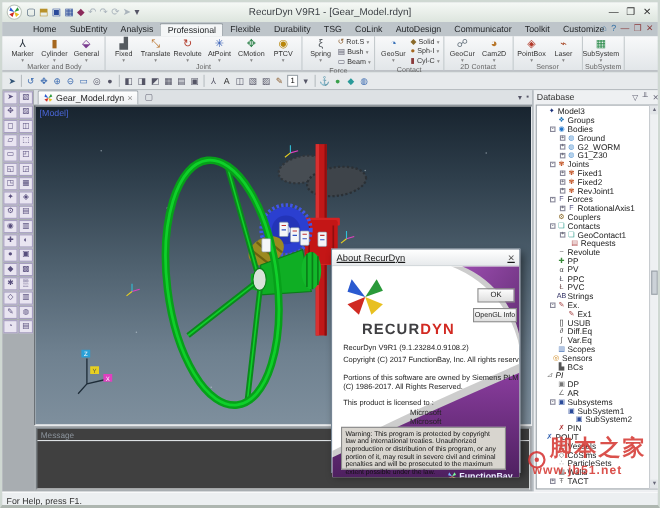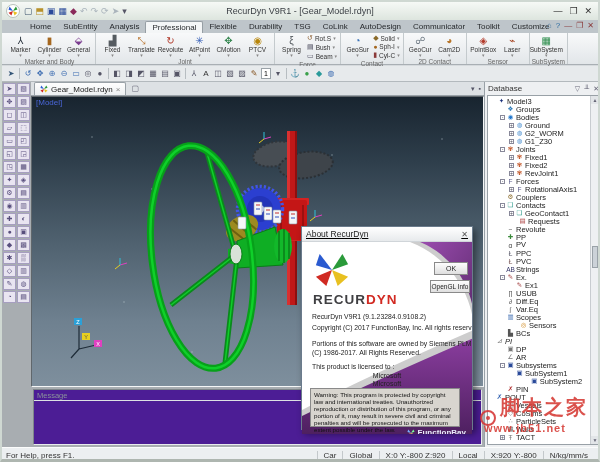--- a/index.html
+++ b/index.html
@@ -66,21 +66,21 @@
   .tab-close{color:#888;font-size:8px;}
   .newdoc{margin-left:5px;font-size:8px;color:#667;line-height:13px;}
   .tabbar-right{position:absolute;right:3px;top:3px;font-size:7px;color:#556;display:flex;gap:4px;}
 
   .viewport{position:relative;height:291px;border-top:1px solid #60676c;border-left:1px solid #60676c;
     border-right:1px solid #f4f6f7;border-bottom:1px solid #f4f6f7;overflow:hidden;}
   .viewport svg{display:block;}
   .vp-label{position:absolute;left:4px;top:1px;font-size:8px;color:#4a66d8;}
 
   .msgwrap{height:60px;background:#a8adb1;padding:2px;}
-  .msgpanel{height:100%;background:#4c1d95;border-top:1px solid #7e858a;border-left:1px solid #7e858a;
+  .msgpanel{height:100%;background:#404040;border-top:1px solid #7e858a;border-left:1px solid #7e858a;
     border-right:1px solid #e8ebed;border-bottom:1px solid #e8ebed;}
   .msg-head{height:11px;border-bottom:1px solid #dde1e4;font-size:7.5px;color:#8a929a;padding:1px 0 0 3px;}
 
   
   .dbpanel{position:absolute;left:482px;top:80px;width:118px;height:365px;background:#eef0f2;
     border-left:1px solid #99a1a7;display:flex;flex-direction:column;}
   .db-header{height:13px;display:flex;align-items:center;font-size:8px;color:#333;padding:0 3px;gap:4px;}
   .db-header .t{flex:1;}
   .db-hicon{font-size:7px;color:#667;}
   .db-body{flex:1;background:#fff;border:1px solid #99a1a7;margin:0 2px 2px 2px;display:flex;overflow:hidden;position:relative;}
@@ -105,21 +105,21 @@
 
   
   .dialog{position:absolute;left:299px;top:224px;width:172px;height:204px;background:#fff;
     border:1px solid #6b7b8c;box-shadow:3px 4px 7px rgba(0,0,0,.45);z-index:40;text-decoration:underline;}
   .dlg-title{height:15px;background:linear-gradient(#ffffff,#e7eaec);border-bottom:1px solid #d0d5d9;
     display:flex;align-items:center;font-size:8.5px;color:#222;padding:0 4px;}
   .dlg-close{margin-left:auto;font-size:8px;color:#555;}
   .dlg-body{position:relative;height:192px;overflow:hidden;}
   .dlg-body svg.bg{position:absolute;left:0;top:0;}
   .dlg-logo{position:absolute;left:12px;top:10px;}
-  .dlg-wordmark{position:absolute;left:11px;top:50px;font-size:13.5px;font-weight:bold;letter-spacing:1px;color:#3f3f42;}
+  .dlg-wordmark{position:absolute;left:27px;top:50px;font-size:13.5px;font-weight:bold;letter-spacing:1px;color:#3f3f42;}
   .dlg-wordmark .red{color:#d22a22;}
   .dlg-line{position:absolute;left:10px;font-size:6.8px;color:#222;white-space:nowrap;}
   .dlg-center{position:absolute;left:0;width:100%;text-align:center;font-size:7px;color:#222;}
   .dlg-btn{position:absolute;background:linear-gradient(#fdfdfd,#dfdfdf);border:1px solid #8a8a8a;
     font-size:7px;color:#222;text-align:center;line-height:11px;}
   .warnbox{position:absolute;left:8px;top:146px;width:150px;height:39px;background:#d8d5cf;
     border:1px solid #8a8a8a;font-size:6.2px;line-height:7.1px;color:#111;padding:2px 3px;}
   .brand{position:absolute;right:6px;top:186px;display:flex;align-items:center;gap:3px;
     font-size:8px;font-weight:bold;color:#e9edff;}
 
@@ -726,21 +726,21 @@
           <div class="trow" style="padding-left: 11px;">
             <span class="texp"></span>
             <span class="tico" style="color: rgb(85, 85, 85);">∫</span>
             <span class="tlb">Var.Eq</span>
           </div>
           <div class="trow" style="padding-left: 11px;">
             <span class="texp"></span>
             <span class="tico" style="color: rgb(58, 106, 176);">▥</span>
             <span class="tlb">Scopes</span>
           </div>
-          <div class="trow" style="padding-left: 24px;">
+          <div class="trow" style="padding-left: 6px;">
             <span class="texp"></span>
             <span class="tico" style="color: rgb(208, 138, 32);">◎</span>
             <span class="tlb">Sensors</span>
           </div>
           <div class="trow" style="padding-left: 11px;">
             <span class="texp"></span>
             <span class="tico" style="color: rgb(85, 85, 85);">▙</span>
             <span class="tlb">BCs</span>
           </div>
           <div class="trow" style=" font-style: italic;">
@@ -763,21 +763,21 @@
               <span class="expbox">-</span>
             </span>
             <span class="tico" style="color: rgb(42, 74, 154);">▣</span>
             <span class="tlb">Subsystems</span>
           </div>
           <div class="trow" style="padding-left: 20px;">
             <span class="texp"></span>
             <span class="tico" style="color: rgb(42, 74, 154);">▣</span>
             <span class="tlb">SubSystem1</span>
           </div>
-          <div class="trow" style="padding-left: 27px; justify-content: center;">
+          <div class="trow" style="padding-left: 27px;">
             <span class="texp"></span>
             <span class="tico" style="color: rgb(42, 74, 154);">▣</span>
             <span class="tlb">SubSystem2</span>
           </div>
           <div class="trow" style="padding-left: 11px;">
             <span class="texp"></span>
             <span class="tico" style="color: rgb(176, 48, 48);">✗</span>
             <span class="tlb">PIN</span>
           </div>
           <div class="trow" style="">
@@ -816,28 +816,20 @@
       <div class="db-scroll">
         <span class="up">▲</span>
         <div class="db-thumb"></div>
         <span class="dn">▼</span>
       </div>
     </div>
   </div>
 
   <div class="statusbar">
     <span class="help">For Help, press F1.</span>
-    <span id="status-fields" style="display:flex;">
-        <span class="sfield">Car</span>
-        <span class="sfield">Global</span>
-        <span class="sfield">X:0 Y:-800 Z:920</span>
-        <span class="sfield">Local</span>
-        <span class="sfield">X:920 Y:-800</span>
-        <span class="sfield">N/kg/mm/s</span>
-      </span>
   </div>
 
   <div class="dialog">
     <div class="dlg-title">
       <span>About RecurDyn</span>
       <span class="dlg-close">✕</span>
     </div>
     <div class="dlg-body">
       <svg class="bg" width="172" height="192" viewBox="0 0 172 192">
         <defs>

